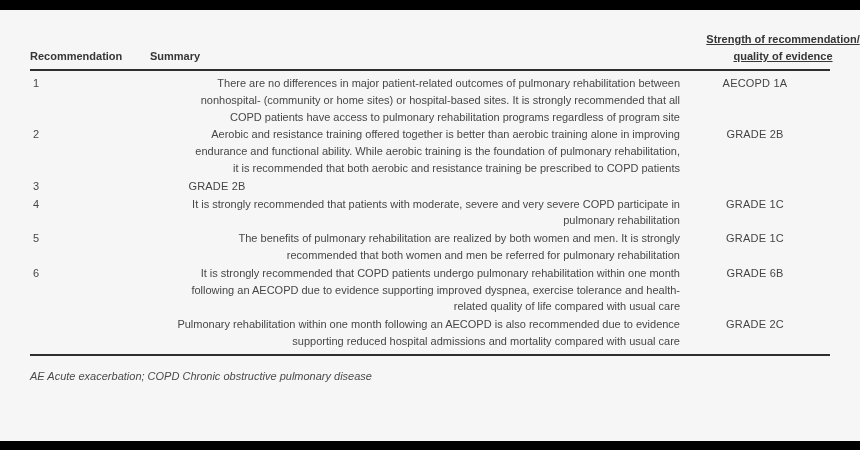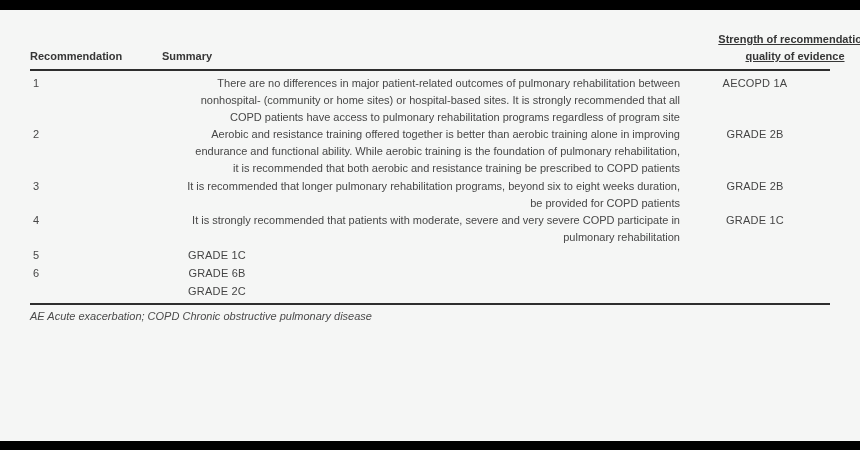--- a/index.html
+++ b/index.html
@@ -20,21 +20,21 @@
   .content { position: absolute; top: 10px; left: 30px; width: 800px; }
 
   
   .thead {
     display: flex;
     align-items: flex-end;
     padding: 21px 0 4px 0;
     border-bottom: 2px solid #2e2e2e;
   }
   .th { font-weight: bold; color: #363636; line-height: 17px; }
-  .col-num   { width: 132px; flex: none; }
+  .col-num   { width: 120px; flex: none; }
   .col-sum   { width: 538px; flex: none; }
   .col-grade { width: 150px; flex: none; text-decoration: underline; }
   .grade-head {
     width: 190px;
     margin-left: auto;
     margin-right: -20px;
     text-align: center;
   }
 
   
@@ -51,21 +51,21 @@
     text-align: right;
   }
   .cell.grade {
     width: 150px; flex: none;
     text-align: center;
     color: #454545;
     letter-spacing: 0.2px;
   }
 
   .footnote {
-    margin-top: 4px;
+    margin-top: 13px;
     font-style: italic;
     color: #4a4a4a;
     line-height: 15px;
   }
 </style>
 </head>
 <body>
 
 <div class="bar top"></div>
 
@@ -95,44 +95,49 @@
     <div class="row">
       <div class="cell num">2</div>
       <div class="cell sum">Aerobic and resistance training offered together is better than aerobic training alone in improving
 endurance and functional ability. While aerobic training is the foundation of pulmonary rehabilitation,
 it is recommended that both aerobic and resistance training be prescribed to COPD patients</div>
       <div class="cell grade">GRADE 2B</div>
     </div>
 
     <div class="row">
       <div class="cell num">3</div>
-      <div class="cell sum">It is recommended that longer pulmonary rehabilitation programs, beyond six to eight weeks duration,
-be provided for COPD patients</div>
       <div class="cell grade">GRADE 2B</div>
     </div>
 
     <div class="row">
       <div class="cell num">4</div>
       <div class="cell sum">It is strongly recommended that patients with moderate, severe and very severe COPD participate in
 pulmonary rehabilitation</div>
       <div class="cell grade">GRADE 1C</div>
     </div>
 
     <div class="row">
       <div class="cell num">5</div>
+      <div class="cell sum">The benefits of pulmonary rehabilitation are realized by both women and men. It is strongly
+recommended that both women and men be referred for pulmonary rehabilitation</div>
       <div class="cell grade">GRADE 1C</div>
     </div>
 
     <div class="row">
       <div class="cell num">6</div>
+      <div class="cell sum">It is strongly recommended that COPD patients undergo pulmonary rehabilitation within one month
+following an AECOPD due to evidence supporting improved dyspnea, exercise tolerance and health-
+related quality of life compared with usual care</div>
       <div class="cell grade">GRADE 6B</div>
     </div>
 
     <div class="row">
       <div class="cell num"></div>
+      <div class="cell sum">Pulmonary rehabilitation within one month following an AECOPD is also recommended due to evidence
+supporting reduced hospital admissions and mortality compared with usual care</div>
       <div class="cell grade">GRADE 2C</div>
     </div>
 
   </div>
 
   <div class="footnote">AE Acute exacerbation; COPD Chronic obstructive pulmonary disease</div>
 
 </div>
 
 <div class="bar bottom"></div>

